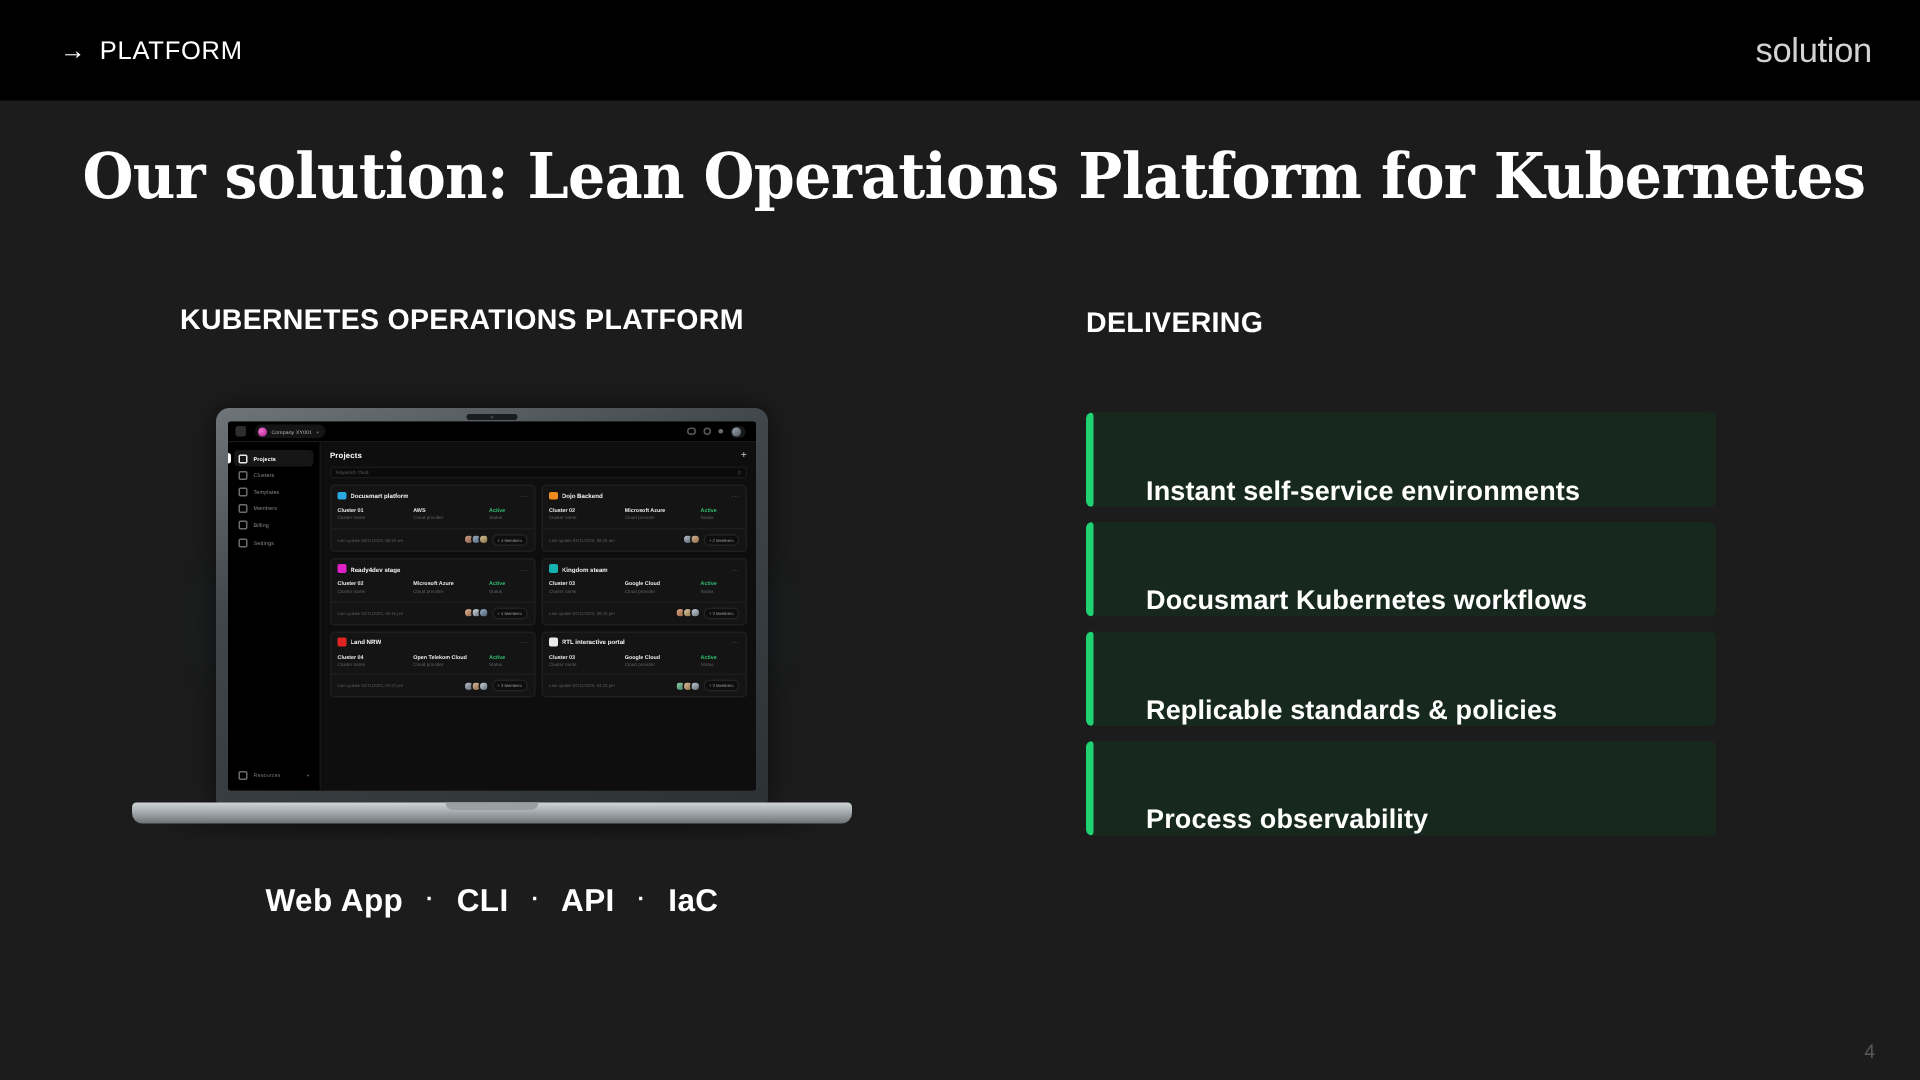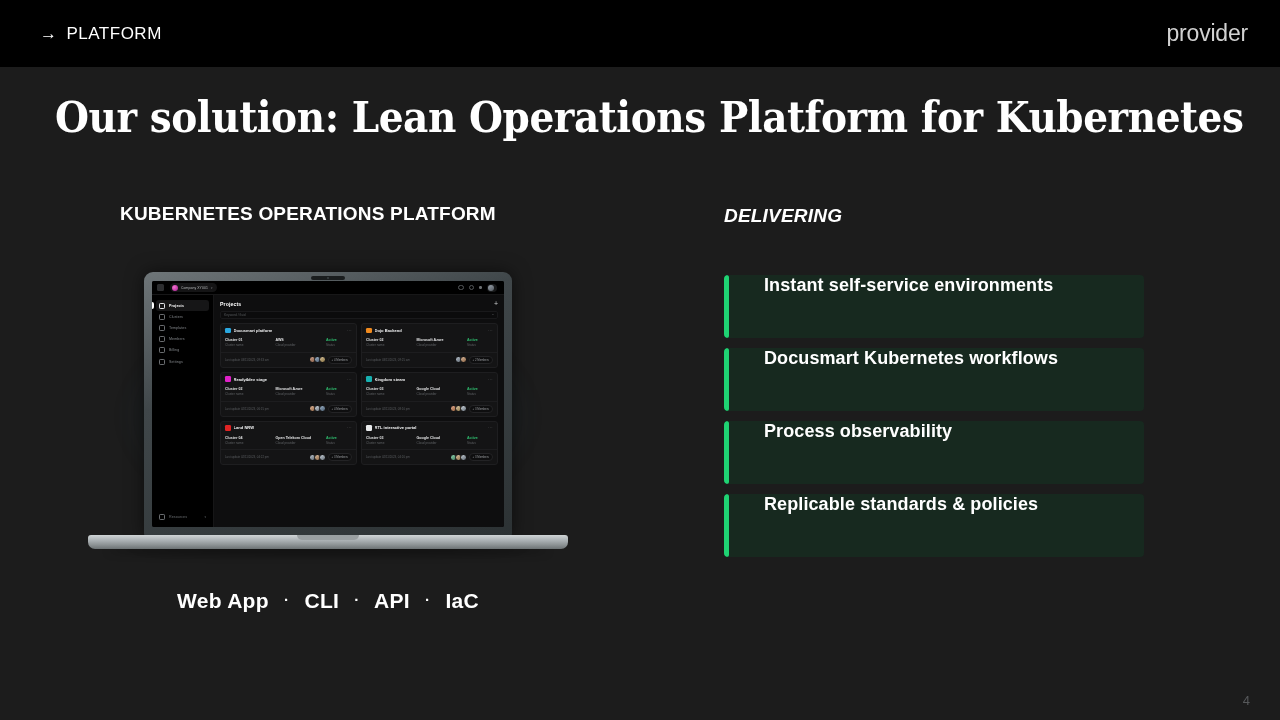--- a/index.html
+++ b/index.html
@@ -35,21 +35,21 @@
     color:#ffffff; white-space:nowrap;
     transform:scaleX(.93); transform-origin:left center;
   }
 
   
   .col-head {
     position:absolute; font-weight:700; font-size:19px;
     letter-spacing:.2px; color:#ffffff;
   }
   .col-head.left  { left:120px; top:203px; }
-  .col-head.right { left:724px; top:205px;font-style:italic; }
+  .col-head.right { left:724px; top:205px; }
 
   
   .laptop-wrap { position:absolute; left:63px; top:250px; width:530px; height:330px; }
   .glow {
     position:absolute; left:0; top:6px; width:530px; height:320px;
     background:radial-gradient(ellipse 48% 45% at 50% 50%, rgba(35,120,150,.55) 0%, rgba(25,85,110,.30) 45%, rgba(20,60,80,.10) 68%, rgba(0,0,0,0) 82%);
     filter:blur(7px);
   }
   .lid {
     position:absolute; left:81px; top:22px; width:368px; height:265px;
@@ -188,21 +188,21 @@
     text-align:center; font-size:21px; font-weight:700; color:#ffffff;
     letter-spacing:.3px;
   }
   .caption .sep { color:#ffffff; margin:0 9px; font-size:15px; vertical-align:3px; }
 
   
   .cards { position:absolute; left:724px; top:275px; width:420px; }
   .dcard {
     position:relative; height:63px; margin-bottom:10px;
     background:#17291f; border-radius:4px;
-    display:flex; align-items:flex-start; padding-left:40px;
+    display:flex; align-items:flex-end; padding-left:40px;
     overflow:hidden;
   }
   .dcard .accent {
     position:absolute; left:0; top:0; bottom:0; width:5px;
     background:#1fd373; border-radius:3px;
   }
   .dcard .dtext { font-size:18px; font-weight:700; color:#ffffff; letter-spacing:.1px; }
 
   
   .pageno {
@@ -211,21 +211,21 @@
   }
 </style>
 </head>
 <body>
 
 <div class="topbar">
   <div class="eyebrow">
     <span class="arrow">→</span>
     <span>PLATFORM</span>
   </div>
-  <div class="brand">provider</div>
+  <div class="brand">solution</div>
 </div>
 
 <div class="deck-title">Our solution: Lean Operations Platform for Kubernetes</div>
 
 <div class="col-head left">KUBERNETES OPERATIONS PLATFORM</div>
 
 <div class="col-head right">DELIVERING</div>
 
 <div class="laptop-wrap">
   <div class="glow"></div>
@@ -521,21 +521,21 @@
   <div class="dcard">
     <span class="accent"></span>
     <span class="dtext">Instant self-service environments</span>
   </div>
   <div class="dcard">
     <span class="accent"></span>
     <span class="dtext">Docusmart Kubernetes  workflows</span>
   </div>
   <div class="dcard">
     <span class="accent"></span>
-    <span class="dtext">Process observability</span>
+    <span class="dtext">Replicable standards &amp; policies</span>
   </div>
   <div class="dcard">
     <span class="accent"></span>
-    <span class="dtext">Replicable standards &amp; policies</span>
+    <span class="dtext">Process observability</span>
   </div>
 </div>
 
 <div class="pageno">4</div>
 
 </body></html>

